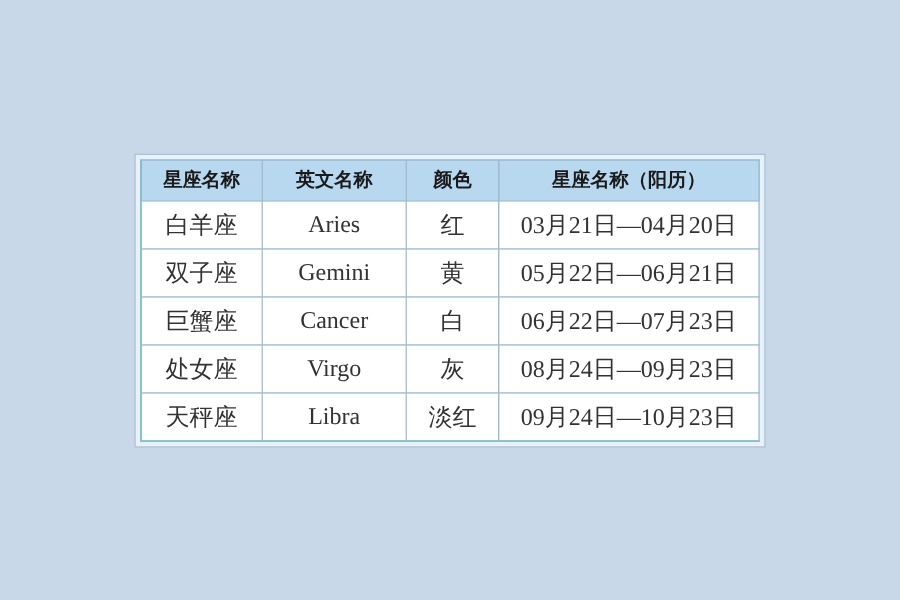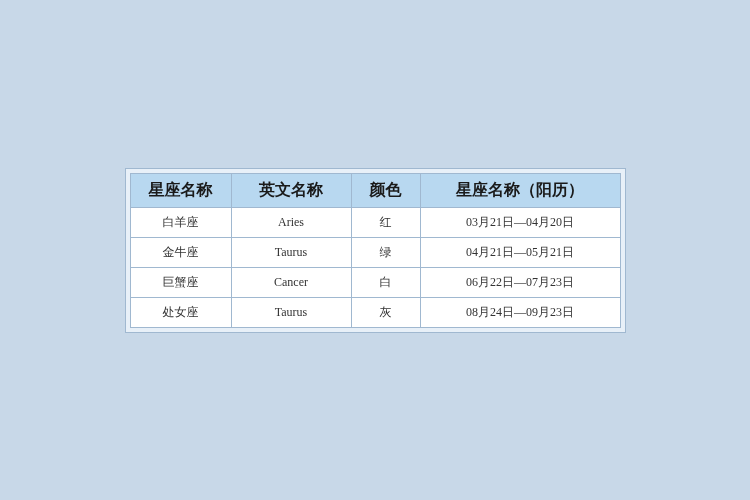--- a/index.html
+++ b/index.html
@@ -26,21 +26,21 @@
 
     table {
       border-collapse: collapse;
       background-color: #14b8a6;
     }
 
     th, td {
       border: 1px solid #a0b8d0;
       padding: 6px 18px;
       text-align: center;
-      font-size: 12px;
+      font-size: 20px;
       color: #333;
     }
 
     thead tr th {
       background-color: #b8d8f0;
       color: #1a1a1a;
       font-weight: bold;
       font-size: 16px;
     }
 
@@ -67,32 +67,38 @@
       </tr>
     </thead>
     <tbody id="table-body">
     <tr>
           <td class="col-chinese">白羊座</td>
           <td class="col-english">Aries</td>
           <td class="col-color">红</td>
           <td class="col-date">03月21日—04月20日</td>
         </tr>
         <tr>
-          <td class="col-chinese">金牛座</td>
-          <td class="col-english">Taurus</td>
-          <td class="col-color">绿</td>
-          <td class="col-date">04月21日—05月21日</td>
+          <td class="col-chinese">双子座</td>
+          <td class="col-english">Gemini</td>
+          <td class="col-color">黄</td>
+          <td class="col-date">05月22日—06月21日</td>
         </tr>
         <tr>
           <td class="col-chinese">巨蟹座</td>
           <td class="col-english">Cancer</td>
           <td class="col-color">白</td>
           <td class="col-date">06月22日—07月23日</td>
         </tr>
         <tr>
           <td class="col-chinese">处女座</td>
-          <td class="col-english">Taurus</td>
+          <td class="col-english">Virgo</td>
           <td class="col-color">灰</td>
           <td class="col-date">08月24日—09月23日</td>
+        </tr>
+        <tr>
+          <td class="col-chinese">天秤座</td>
+          <td class="col-english">Libra</td>
+          <td class="col-color">淡红</td>
+          <td class="col-date">09月24日—10月23日</td>
         </tr>
       </tbody>
   </table>
 </div>
 
 </body></html>

